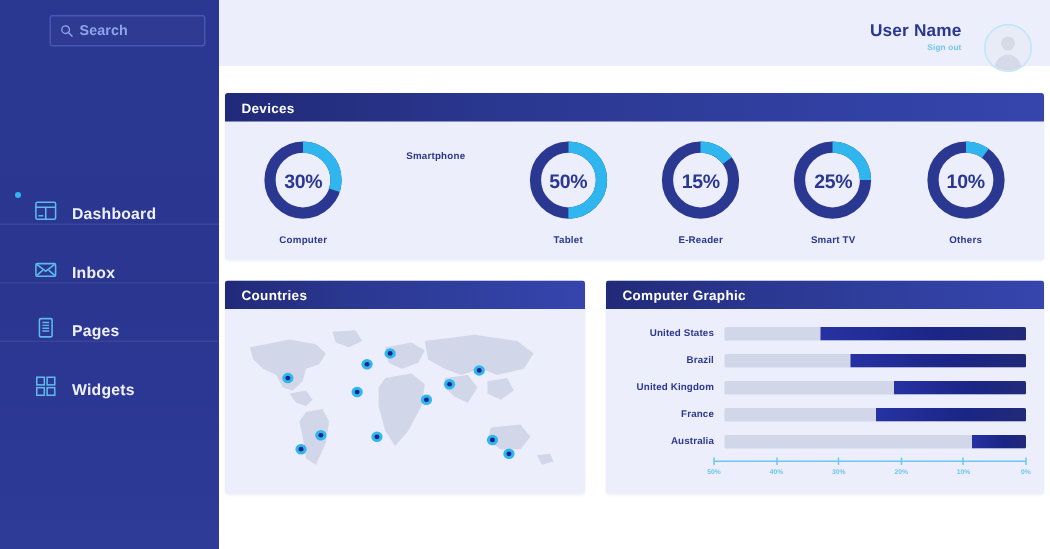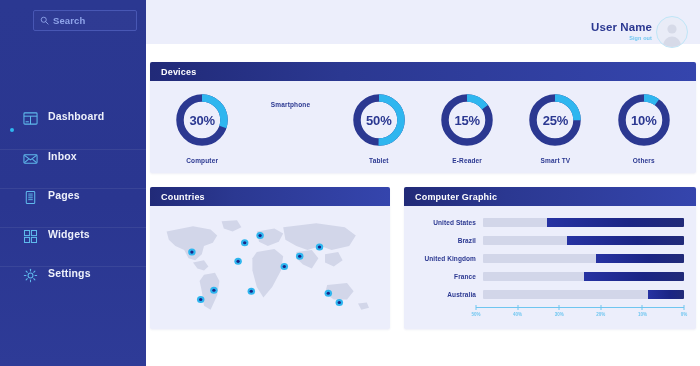--- a/index.html
+++ b/index.html
@@ -28,41 +28,41 @@
   .search-input{
     border:0;outline:0;background:transparent;
     color:#8fa4ea;font-size:9.5px;font-weight:700;
     font-family:"Liberation Sans", sans-serif;
     width:100%;padding:0;letter-spacing:.1px;
   }
   .search-input::placeholder{color:#8fa4ea;opacity:1;font-weight:700;}
 
   .nav{position:absolute;left:0;top:110px;width:146px;}
   .nav-item{
-    height:39px;display:flex;align-items:flex-start;
+    height:39px;display:flex;align-items:flex-end;
     padding-left:22px;gap:9px;position:relative;cursor:pointer;
     box-sizing:border-box;
   }
   .nav-item + .nav-item{border-top:1px solid rgba(255,255,255,0.07);}
   .nav-ico{width:17px;height:17px;flex:0 0 17px;display:flex;align-items:center;justify-content:center;}
   .nav-ico svg{display:block;}
   .nav-label{color:#eef1fb;font-size:10.5px;font-weight:700;letter-spacing:.15px;}
   .nav-dot{
     position:absolute;left:10px;top:50%;margin-top:-2px;
     width:4px;height:4px;border-radius:50%;background:#2fb6ef;
   }
 
   
   .main{flex:1;height:366px;position:relative;background:#ffffff;}
   .topbar{
     height:44px;background:#eceefb;
     display:flex;align-items:center;justify-content:flex-end;
     padding-right:12px;box-sizing:border-box;
   }
-  .user-block{display:flex;align-items:center;gap:4px;cursor:pointer;margin-top:20px;}
+  .user-block{display:flex;gap:15px;cursor:pointer;margin-top:20px;}
   .user-text{display:flex;flex-direction:column;align-items:flex-end;line-height:1;}
   .user-name{color:#2b3891;font-size:11.5px;font-weight:700;letter-spacing:.1px;}
   .user-sub{color:#6fc6f0;font-size:5.5px;font-weight:700;margin-top:2.5px;letter-spacing:.1px;}
   .avatar{
     width:30px;height:30px;border-radius:50%;
     background:#e9ecf7;border:1.5px solid #bfe6f7;
     display:flex;align-items:flex-end;justify-content:center;overflow:hidden;
   }
 
   .content{padding:0 4px;box-sizing:border-box;}
@@ -192,38 +192,20 @@
           <svg width="15" height="15" viewBox="0 0 16 16">
             <rect x="1.6" y="1.6" width="5.4" height="5.4" fill="none" stroke="#5fb9ec" stroke-width="1.1"></rect>
             <rect x="9" y="1.6" width="5.4" height="5.4" fill="none" stroke="#5fb9ec" stroke-width="1.1"></rect>
             <rect x="1.6" y="9" width="5.4" height="5.4" fill="none" stroke="#5fb9ec" stroke-width="1.1"></rect>
             <rect x="9" y="9" width="5.4" height="5.4" fill="none" stroke="#5fb9ec" stroke-width="1.1"></rect>
           </svg>
         </span>
         <span class="nav-label">Widgets</span>
       </div>
 
-      <div class="nav-item">
-        <span class="nav-ico">
-          <svg width="15" height="15" viewBox="0 0 16 16">
-            <circle cx="8" cy="8" r="2.6" fill="none" stroke="#5fb9ec" stroke-width="1.1"></circle>
-            <g stroke="#5fb9ec" stroke-width="1.1" stroke-linecap="round">
-              <line x1="8" y1="1.4" x2="8" y2="3.2"></line>
-                <line x1="8" y1="12.8" x2="8" y2="14.6"></line>
-              <line x1="1.4" y1="8" x2="3.2" y2="8"></line>
-                <line x1="12.8" y1="8" x2="14.6" y2="8"></line>
-              <line x1="3.3" y1="3.3" x2="4.6" y2="4.6"></line>
-                <line x1="11.4" y1="11.4" x2="12.7" y2="12.7"></line>
-              <line x1="12.7" y1="3.3" x2="11.4" y2="4.6"></line>
-                <line x1="4.6" y1="11.4" x2="3.3" y2="12.7"></line>
-            </g>
-          </svg>
-        </span>
-        <span class="nav-label">Settings</span>
-      </div>
 
     </div>
   </div>
 
   <div class="main">
 
     <div class="topbar">
       <div class="user-block">
         <div class="user-text">
           <span class="user-name">User Name</span>

